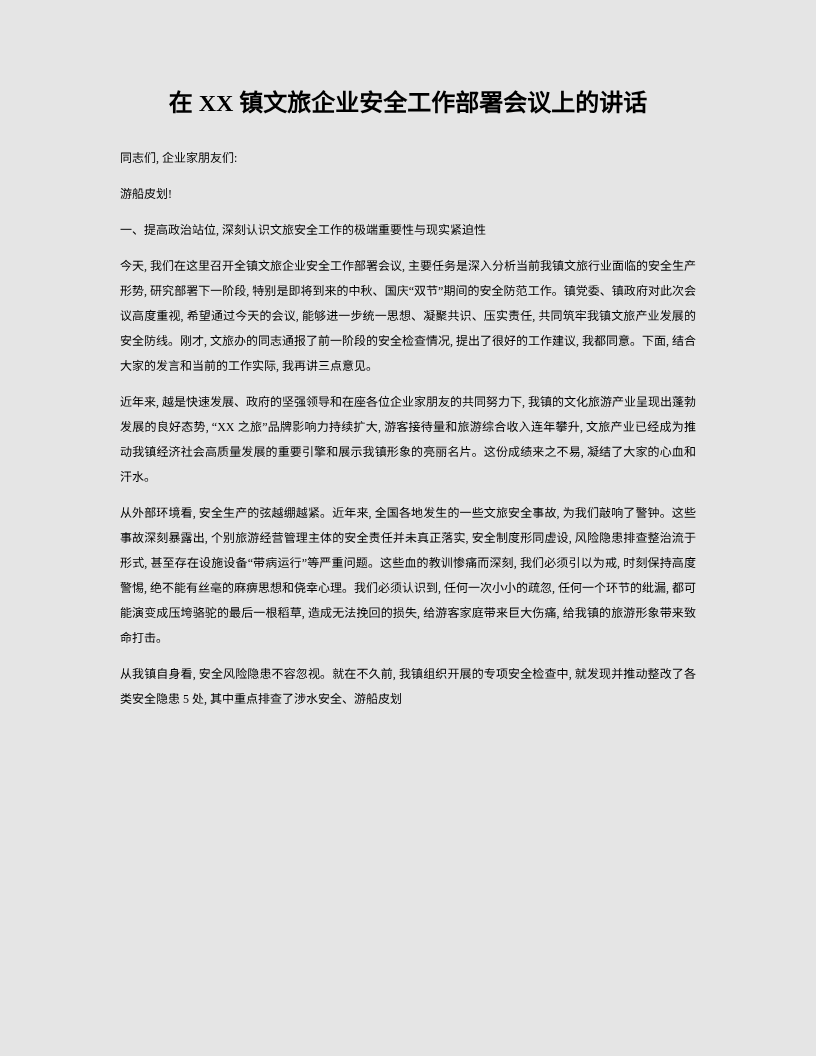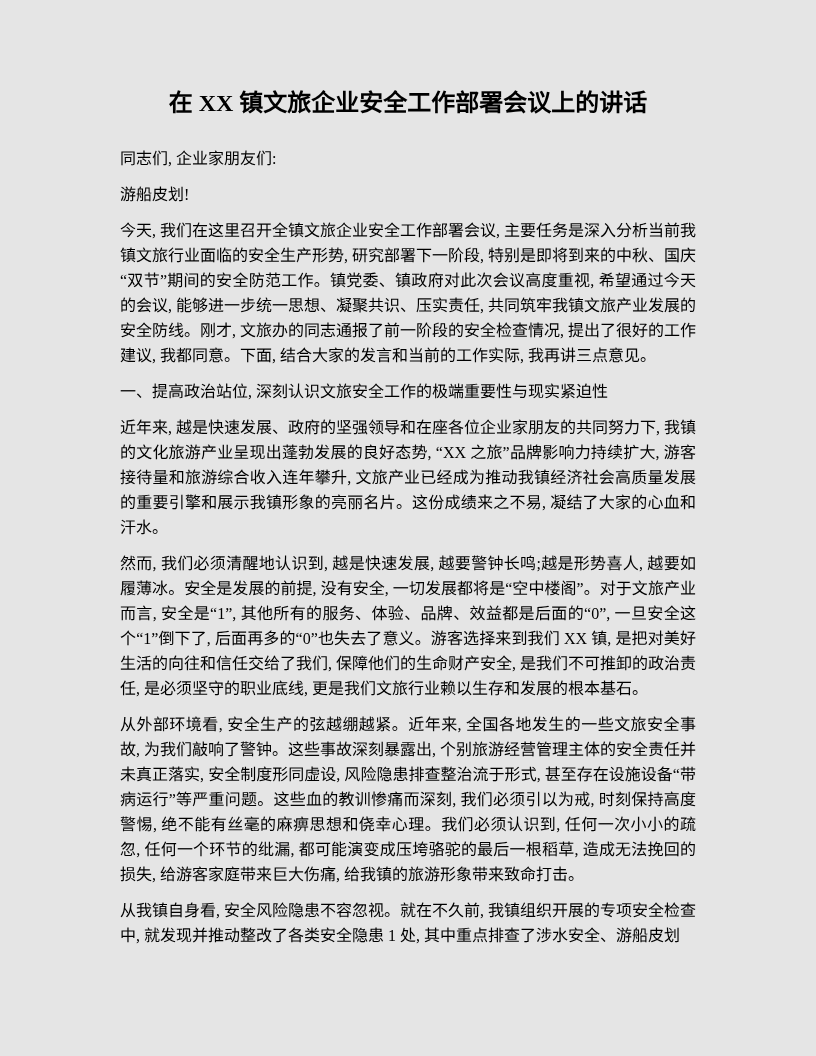--- a/index.html
+++ b/index.html
@@ -19,41 +19,40 @@
     overflow: hidden;
   }
   .doc-title {
     font-size: 24px;
     font-weight: 700;
     line-height: 34px;
     text-align: center;
     margin: 0 0 26px 0;
   }
   .doc-para {
-    font-size: 16px;
+    font-size: 12px;
     line-height: 25px;
     margin: 0 0 11px 0;
     text-align: justify;
     word-break: break-all;
   }
 </style>
 </head>
 <body>
 
 <div class="page">
   <h1 class="doc-title">在 XX 镇文旅企业安全工作部署会议上的讲话</h1>
 
   <p class="doc-para">同志们, 企业家朋友们:</p>
 
   <p class="doc-para">游船皮划!</p>
 
+  <p class="doc-para">一、提高政治站位, 深刻认识文旅安全工作的极端重要性与现实紧迫性</p>
+
   <p class="doc-para">今天, 我们在这里召开全镇文旅企业安全工作部署会议, 主要任务是深入分析当前我镇文旅行业面临的安全生产形势, 研究部署下一阶段, 特别是即将到来的中秋、国庆“双节”期间的安全防范工作。镇党委、镇政府对此次会议高度重视, 希望通过今天的会议, 能够进一步统一思想、凝聚共识、压实责任, 共同筑牢我镇文旅产业发展的安全防线。刚才, 文旅办的同志通报了前一阶段的安全检查情况, 提出了很好的工作建议, 我都同意。下面, 结合大家的发言和当前的工作实际, 我再讲三点意见。</p>
-
-  <p class="doc-para">一、提高政治站位, 深刻认识文旅安全工作的极端重要性与现实紧迫性</p>
 
   <p class="doc-para">近年来, 越是快速发展、政府的坚强领导和在座各位企业家朋友的共同努力下, 我镇的文化旅游产业呈现出蓬勃发展的良好态势, “XX 之旅”品牌影响力持续扩大, 游客接待量和旅游综合收入连年攀升, 文旅产业已经成为推动我镇经济社会高质量发展的重要引擎和展示我镇形象的亮丽名片。这份成绩来之不易, 凝结了大家的心血和汗水。</p>
 
-  <p class="doc-para">然而, 我们必须清醒地认识到, 越是快速发展, 越要警钟长鸣;越是形势喜人, 越要如履薄冰。安全是发展的前提, 没有安全, 一切发展都将是“空中楼阁”。对于文旅产业而言, 安全是“1”, 其他所有的服务、体验、品牌、效益都是后面的“0”, 一旦安全这个“1”倒下了, 后面再多的“0”也失去了意义。游客选择来到我们 XX 镇, 是把对美好生活的向往和信任交给了我们, 保障他们的生命财产安全, 是我们不可推卸的政治责任, 是必须坚守的职业底线, 更是我们文旅行业赖以生存和发展的根本基石。</p>
 
   <p class="doc-para">从外部环境看, 安全生产的弦越绷越紧。近年来, 全国各地发生的一些文旅安全事故, 为我们敲响了警钟。这些事故深刻暴露出, 个别旅游经营管理主体的安全责任并未真正落实, 安全制度形同虚设, 风险隐患排查整治流于形式, 甚至存在设施设备“带病运行”等严重问题。这些血的教训惨痛而深刻, 我们必须引以为戒, 时刻保持高度警惕, 绝不能有丝毫的麻痹思想和侥幸心理。我们必须认识到, 任何一次小小的疏忽, 任何一个环节的纰漏, 都可能演变成压垮骆驼的最后一根稻草, 造成无法挽回的损失, 给游客家庭带来巨大伤痛, 给我镇的旅游形象带来致命打击。</p>
 
-  <p class="doc-para">从我镇自身看, 安全风险隐患不容忽视。就在不久前, 我镇组织开展的专项安全检查中, 就发现并推动整改了各类安全隐患 1 处, 其中重点排查了涉水安全、游船皮划</p>
+  <p class="doc-para">从我镇自身看, 安全风险隐患不容忽视。就在不久前, 我镇组织开展的专项安全检查中, 就发现并推动整改了各类安全隐患 5 处, 其中重点排查了涉水安全、游船皮划</p>
 </div>
 
 </body></html>

